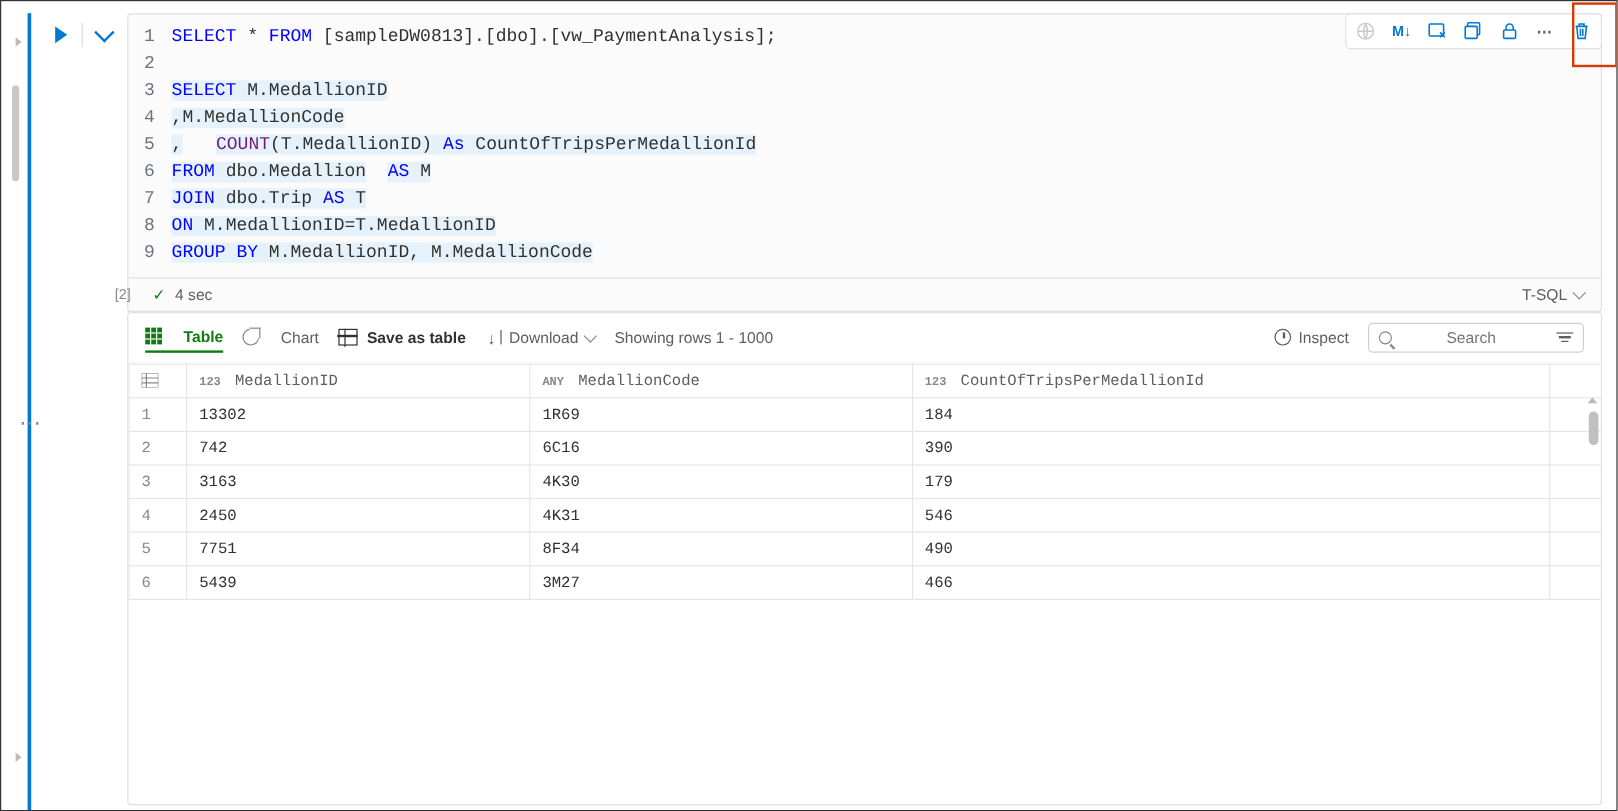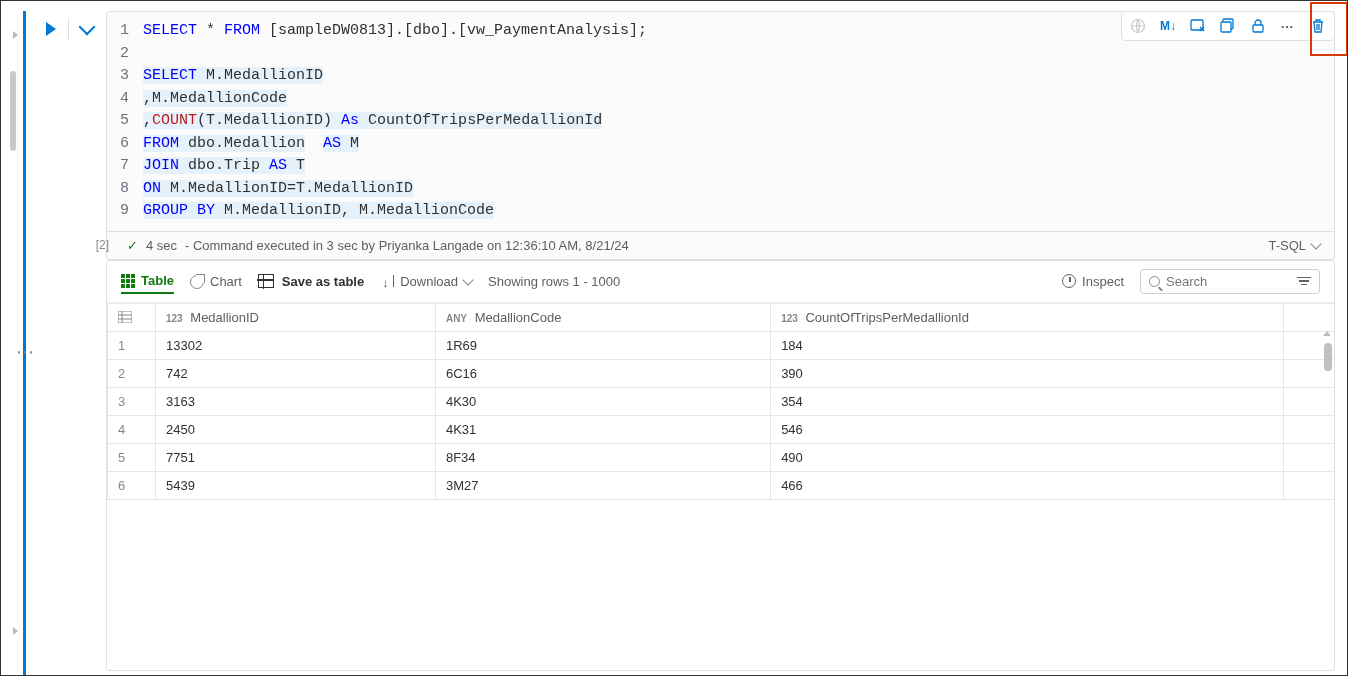--- a/index.html
+++ b/index.html
@@ -143,21 +143,21 @@
   }
   .gutter {
     width: 36px;
     text-align: right;
     color: #6a737d;
     user-select: none;
     padding-right: 14px;
   }
   .code-lines { flex: 1; white-space: pre; }
   .kw-blue { color: #0000ff; }
-  .kw-green { color: #b91c1c; }
+  .kw-green { color: #701a75; margin-left: 28px; }
   .hl { background: #e6f2fb; }
   .status-bar {
     display: flex;
     align-items: center;
     border-top: 1px solid #e0e0e0;
     padding: 6px 14px;
     font-size: 13px;
     color: #605e5c;
     gap: 8px;
   }
@@ -236,22 +236,22 @@
   }
   .results-toolbar {
     display: flex;
     align-items: center;
     padding: 8px 14px;
     gap: 16px;
     border-bottom: 1px solid #f0f0f0;
   }
   .tab-btn {
     display: flex;
-    align-items: flex-end;
-    gap: 6px;
+    align-items: flex-start;
+    gap: 18px;
     cursor: pointer;
     padding: 4px 0;
   }
   .tab-btn.active { color: #107c10; border-bottom: 2px solid #107c10; font-weight: 600; }
   .tab-btn.inactive { color: #605e5c; }
   .grid-icon {
     width: 14px; height: 14px;
     display: grid;
     grid-template-columns: 1fr 1fr 1fr;
     grid-template-rows: 1fr 1fr 1fr;
@@ -340,21 +340,21 @@
   .search-wrap {
     border: 1px solid #d0d0d0;
     border-radius: 4px;
     display: flex;
     align-items: center;
     padding: 4px 8px;
     gap: 6px;
     min-width: 180px;
   }
   .search-wrap input {
-    border: none; outline: none; font-size: 13px; width: 120px;
+    border: none; outline: none; font-size: 13px; width: 120px; text-align: center;
   }
   .mag-icon {
     width: 11px; height: 11px; border: 1.5px solid #888; border-radius: 50%;
     position: relative;
   }
   .mag-icon::after {
     content:''; position:absolute; right:-4px; bottom:-4px;
     width:5px; height:1.5px; background:#888; transform:rotate(45deg);
   }
   .filter-icon {
@@ -375,21 +375,21 @@
   .data-table th, .data-table td {
     border: 1px solid #e6e6e6;
     padding: 6px 10px;
     text-align: left;
     font-size: 13px;
     font-weight: normal;
   }
   .data-table th { color: #605e5c; background:#fff; }
   .col-idx { width: 48px; text-align:center; color:#888; }
   .col-type { font-size: 10px; color:#888; margin-right:4px; font-weight:600;}
-  .table-scroll { overflow-y: auto; flex:1; position:relative;}
+  .table-scroll { overflow-y: auto; flex:1; position:relative;font-family:Liberation Mono, monospace;}
   .scroll-thumb {
     position:absolute; right:2px; top:40px; width:8px; height:28px;
     background:#c0c0c0; border-radius:4px;
   }
   .scroll-up-tri {
     position:absolute; right:3px; top:28px;
     width:0;height:0;border-left:4px solid transparent;border-right:4px solid transparent;border-bottom:5px solid #bbb;
   }
   svg { display:block; }
 </style>
@@ -464,21 +464,20 @@
               <div>7</div>
               <div>8</div>
               <div>9</div>
             </div>
           <div class="code-lines" id="codelines"><div><span class="kw-blue">SELECT</span><span class=""> * </span><span class="kw-blue">FROM</span><span class=""> [sampleDW0813].[dbo].[vw_PaymentAnalysis];</span></div><div>&nbsp;</div><div><span class="kw-blue hl">SELECT</span><span class="hl"> </span><span class="hl">M.MedallionID</span></div><div><span class="hl">,M.MedallionCode</span></div><div><span class="hl">,</span><span class="kw-green hl">COUNT</span><span class="hl">(T.MedallionID)</span><span class="hl"> </span><span class="kw-blue hl">As</span><span class="hl"> </span><span class="hl">CountOfTripsPerMedallionId</span></div><div><span class="kw-blue hl">FROM</span><span class="hl"> </span><span class="hl">dbo.Medallion</span><span class="">  </span><span class="kw-blue hl">AS</span><span class="hl"> </span><span class="hl">M</span></div><div><span class="kw-blue hl">JOIN</span><span class="hl"> </span><span class="hl">dbo.Trip</span><span class="hl"> </span><span class="kw-blue hl">AS</span><span class="hl"> </span><span class="hl">T</span></div><div><span class="kw-blue hl">ON</span><span class="hl"> </span><span class="hl">M.MedallionID=T.MedallionID</span></div><div><span class="kw-blue hl">GROUP BY</span><span class="hl"> </span><span class="hl">M.MedallionID,</span><span class="hl"> </span><span class="hl">M.MedallionCode</span></div></div>
         </div>
         <div class="status-bar">
           <span class="cell-idx">[2]</span>
           <span class="check">✓</span>
           <span>4 sec</span>
-          <span> - Command executed in 3 sec by Priyanka Langade on 12:36:10 AM, 8/21/24</span>
           <span class="status-right">
             <span>T-SQL</span>
             <span class="chev-sm"></span>
           </span>
         </div>
       </div>
     </div>
 
 
     <div class="results-pane">
@@ -555,21 +554,21 @@
                 <td class="col-idx">2</td>
                 <td>742</td>
                 <td>6C16</td>
                 <td>390</td>
                 <td style="border-right: none;"></td>
               </tr>
               <tr>
                 <td class="col-idx">3</td>
                 <td>3163</td>
                 <td>4K30</td>
-                <td>354</td>
+                <td>179</td>
                 <td style="border-right: none;"></td>
               </tr>
               <tr>
                 <td class="col-idx">4</td>
                 <td>2450</td>
                 <td>4K31</td>
                 <td>546</td>
                 <td style="border-right: none;"></td>
               </tr>
               <tr>

